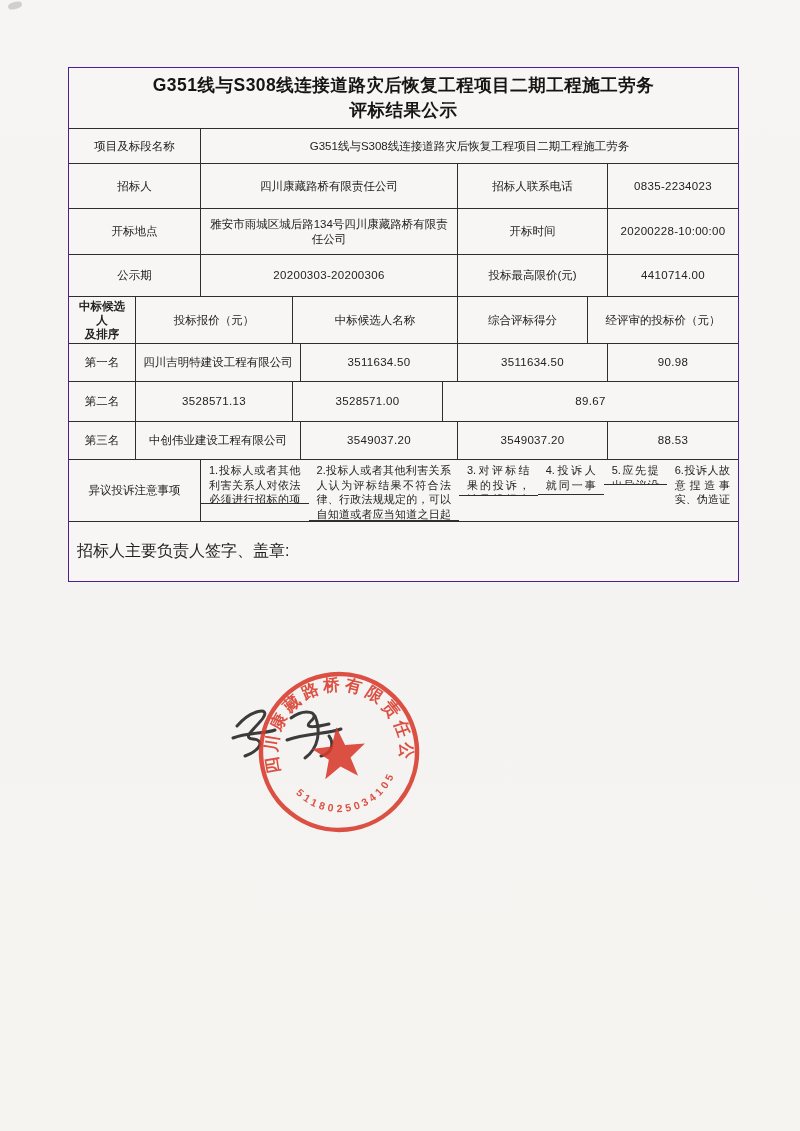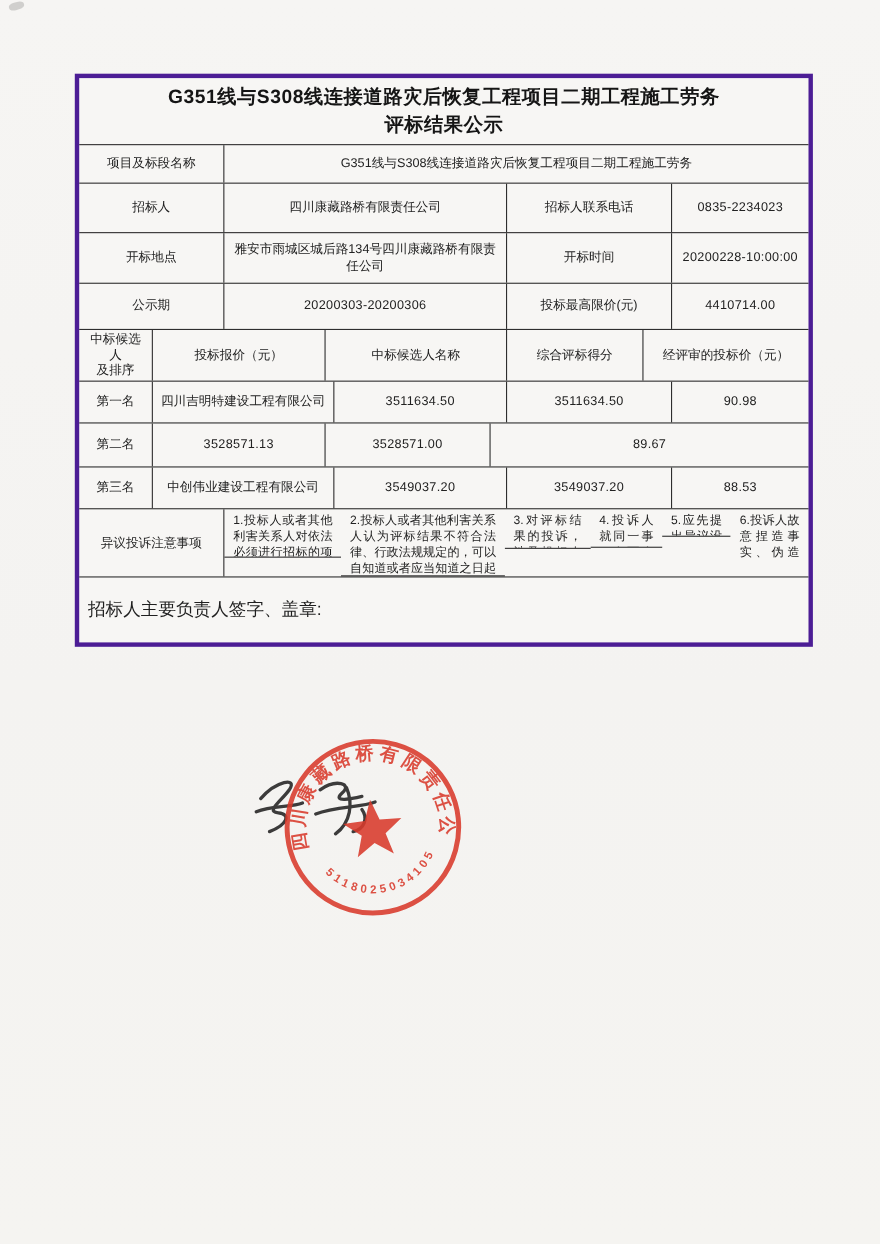--- a/index.html
+++ b/index.html
@@ -8,21 +8,21 @@
     background:#f5f4f2;
     font-family:"Liberation Sans","DejaVu Sans",sans-serif;
     color:#1f1f1f;
   }
   .paper-shade{
     position:absolute;inset:0;
     background:linear-gradient(180deg,#f6f5f3 0%,#f4f3f1 55%,#f5f4f1 100%);
   }
   .doc-table{
     position:absolute;left:68px;top:67px;width:671px;
-    border:4px solid #4c1d95;
+    border:1px solid #4c1d95;
     background:#f7f6f4;
     box-sizing:border-box;
   }
   .t-row{display:flex;border-bottom:1px solid #2e2e2e;box-sizing:border-box;}
   .t-row:last-child{border-bottom:none;}
   .cell{
     box-sizing:border-box;border-right:1px solid #2e2e2e;
     display:flex;align-items:center;justify-content:center;
     text-align:center;font-size:11.5px;line-height:15px;
     padding:2px 6px;color:#222;
@@ -30,21 +30,21 @@
   .cell:last-child{border-right:none;}
   .cell.flex1{flex:1;}
   .title-row{height:60px;flex-direction:column;display:flex;align-items:center;justify-content:center;border-bottom:1px solid #2e2e2e;}
   .title-line{font-size:17.5px;font-weight:700;line-height:25px;letter-spacing:0.5px;color:#151515;}
   .h35{height:35px}.h45{height:45px}.h46{height:46px}.h42{height:42px}
   .h47{height:47px}.h38{height:38px}.h40{height:40px}
   .w132{width:132px}.w257{width:257px}.w150{width:150px}
   .w67{width:67px}.w165{width:165px}.w157{width:157px}
   .label-cell{font-size:11.5px;}
   .num-cell{font-size:11.5px;letter-spacing:0.3px;}
-  .two-line{flex-direction:column;line-height:14px;}
+  .two-line{flex-direction:column;line-height:14px;font-weight:bold;}
   
   .notes-row{display:flex;border-bottom:1px solid #2e2e2e;}
   .notes-label{
     width:132px;box-sizing:border-box;border-right:1px solid #2e2e2e;
     display:flex;align-items:center;justify-content:center;
     font-size:11.5px;
   }
   .notes-items{flex:1;display:flex;flex-direction:row;}
   .note-item{
     box-sizing:border-box;border-bottom:1px solid #2e2e2e;

